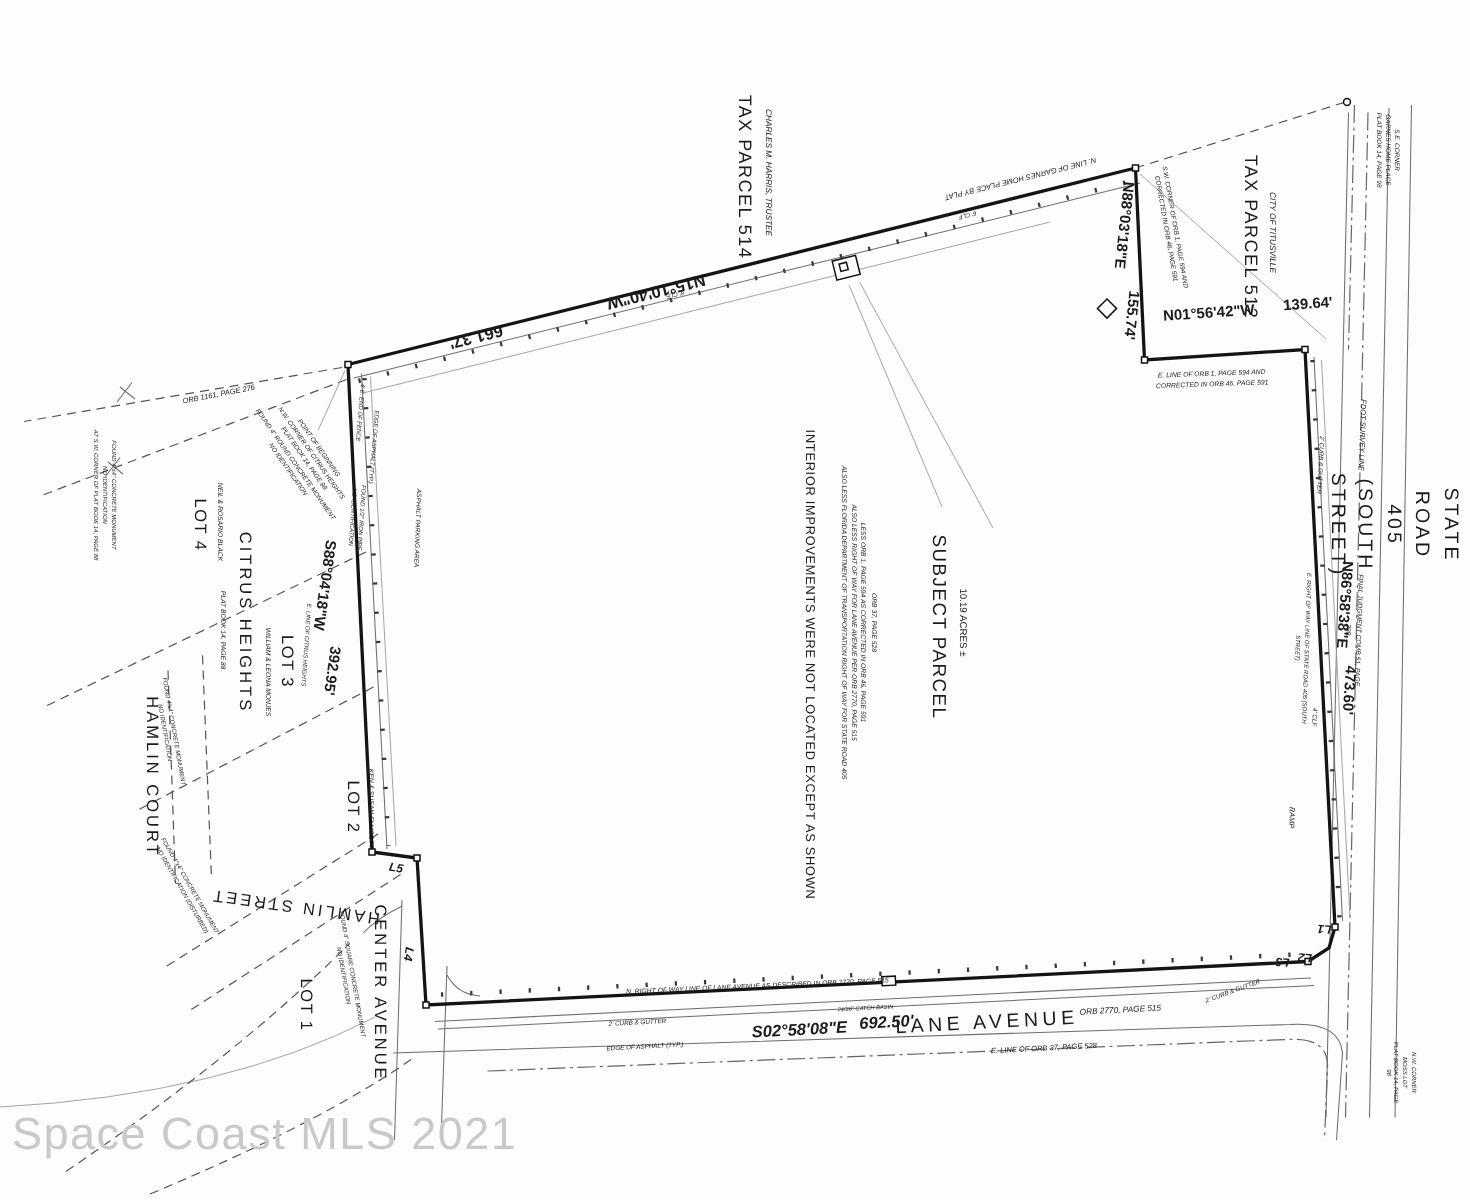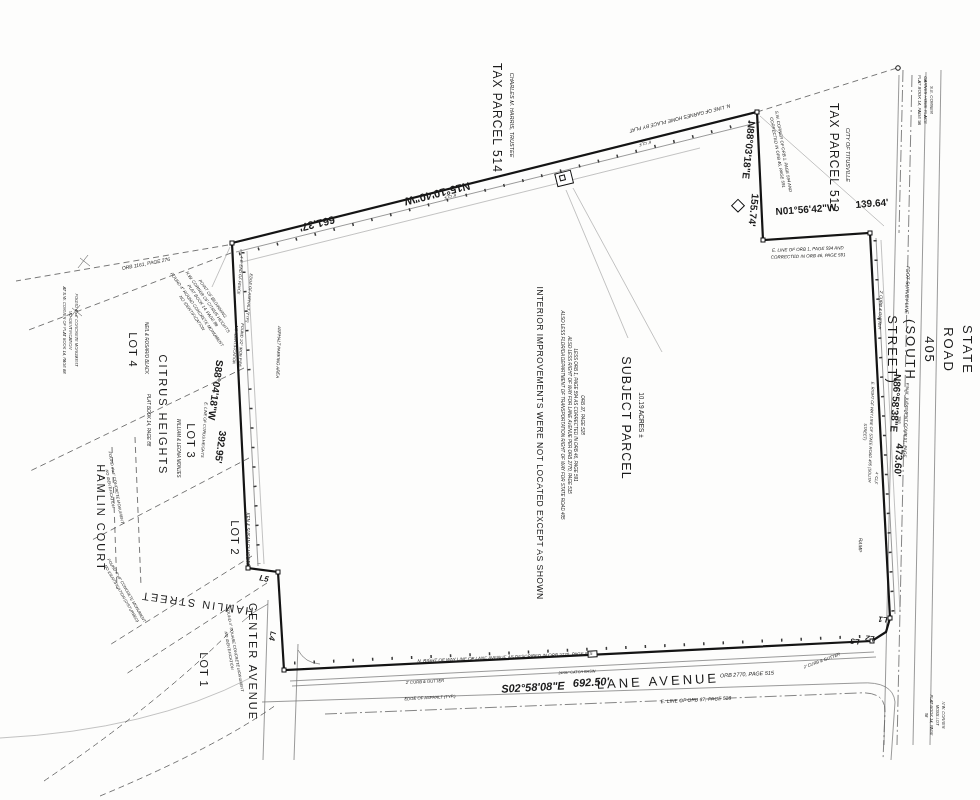--- a/index.html
+++ b/index.html
@@ -196,13 +196,14 @@
       <div class="lbl" style="left: 264px; top: 579px; font-size: 8px; transform: translate(-50%, -50%) rotate(10deg); font-weight: 700; font-style: italic;">L5</div>
       <div class="lbl" style="left: 934px; top: 715px; font-size: 4px; transform: translate(-50%, -50%) rotate(90deg); font-style: italic;">N.W. CORNER
 MOSS LOT
 PLAT BOOK 14, PAGE 98</div>
       <div class="lbl" style="left: 450px; top: 196px; font-size: 4.2px; transform: translate(-50%, -50%) rotate(166deg); font-style: italic;">6' CLF</div>
       <div class="lbl" style="left: 645px; top: 143px; font-size: 4.2px; transform: translate(-50%, -50%) rotate(166deg); font-style: italic;">6' CLF</div>
       <div class="lbl" style="left: 249px; top: 298px; font-size: 4px; transform: translate(-50%, -50%) rotate(95deg); font-style: italic;">EDGE OF ASPHALT (TYP.)</div>
       <div class="lbl" style="left: 240px; top: 275px; font-size: 4px; transform: translate(-50%, -50%) rotate(95deg); font-style: italic;">4' E. END OF FENCE</div>
     </div>
 
+  <div id="watermark">Space Coast MLS 2021</div>
 </div>
 
 </body></html>

